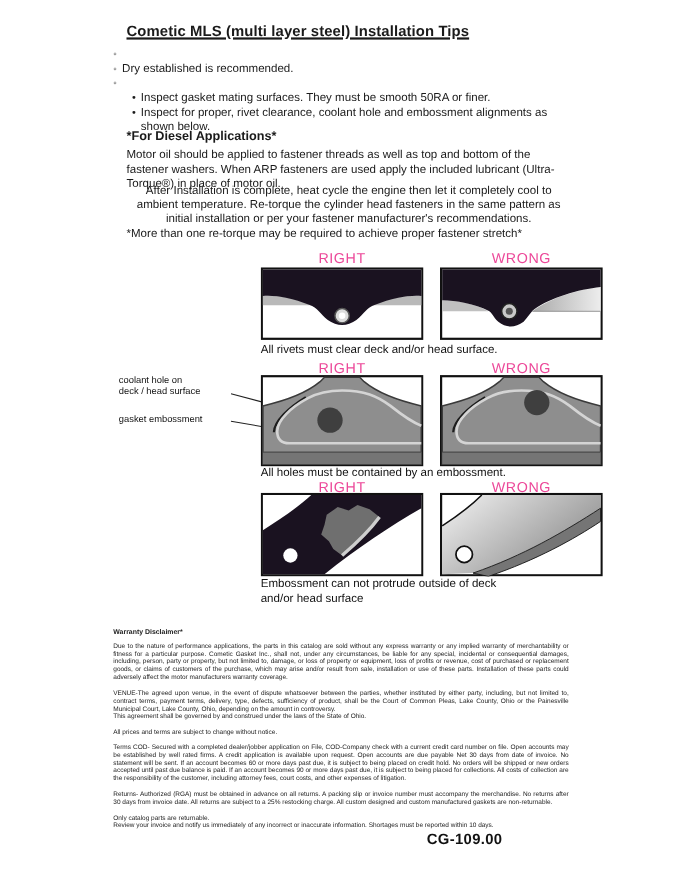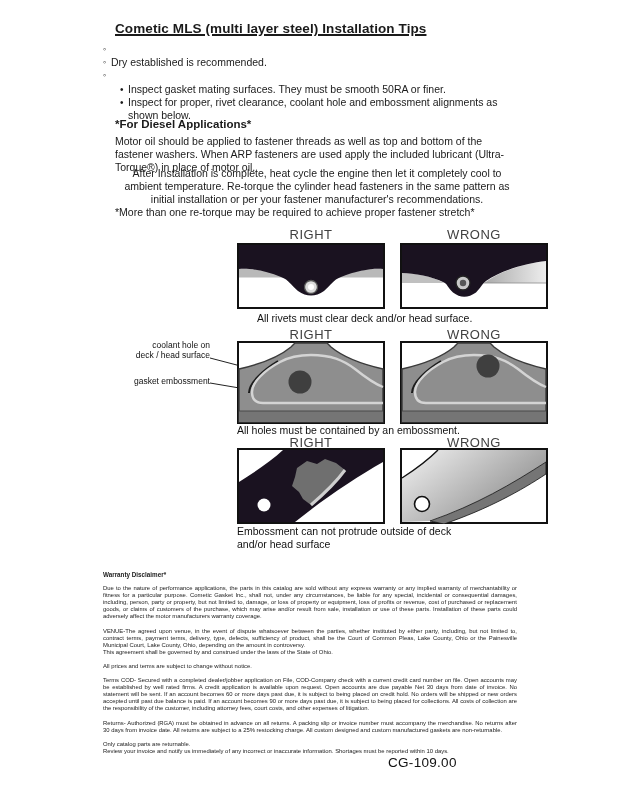--- a/index.html
+++ b/index.html
@@ -14,32 +14,32 @@
     text-decoration:underline;text-decoration-thickness:1.5px;letter-spacing:.1px;
   }
   .bullets{left:103px;top:43px;width:420px;font-size:10.5px;line-height:13.2px;}
   .bullet-row{display:flex;}
   .bullet-mark{width:8px;flex:0 0 8px;font-size:9px;line-height:13.2px;}
   .sub{padding-left:17px;}
   .sub .bullet-mark{font-size:10px;}
   .diesel-heading{left:115px;top:118px;font-size:11.5px;font-weight:bold;}
   .para{left:115px;width:404px;font-size:10.5px;line-height:13.2px;}
   .p1{top:135px;} .p2{top:167px;text-align:center;} .p3{top:206px;}
-  .rw-label{width:148px;text-align:center;font-size:13px;letter-spacing:.5px;color:#404040;}
+  .rw-label{width:148px;text-align:center;font-size:13px;letter-spacing:.5px;color:#ec4899;}
   .caption{font-size:10.5px;line-height:12.5px;color:#111;white-space:pre-line;}
-  .ann-label{left:108px;width:102px;text-align:right;font-size:8.5px;line-height:10px;color:#111;white-space:pre-line;}
+  .ann-label{left:108px;width:102px;font-size:8.5px;line-height:10px;color:#111;white-space:pre-line;}
   .panel{width:148px;display:block;}
   .disclaimer{
     left:103px;top:571px;width:414px;font-size:5.9px;line-height:7.1px;
     color:#222;text-align:justify;
   }
   .disclaimer .dp{margin:0 0 7px 0;}
   .disclaimer .dp.tight{margin:0;}
   .disc-head{font-weight:bold;font-size:6.3px;margin:0 0 7px 0;}
-  .page-number{left:388px;top:755px;font-size:13.5px;color:#111;letter-spacing:.3px;}
+  .page-number{left:388px;top:755px;font-size:13.5px;color:#111;letter-spacing:.3px;font-weight:bold;}
   svg{display:block;}
 </style>
 </head>
 <body>
 
 <div class="abs title">Cometic MLS (multi layer steel) Installation Tips</div>
 
 <div class="abs bullets">
   <div class="bullet-row">
     <span class="bullet-mark">◦</span>
@@ -87,21 +87,21 @@
   </defs>
   <rect x="1" y="1" width="146" height="64" fill="#ffffff" stroke="#111" stroke-width="2"></rect>
   <path d="M146 40 H84 C100 28 126 20 146 18 Z" fill="url(#w1grad)"></path>
   <path d="M2 40 H44 C32 33 14 30 2 30 Z" fill="#c0c0c0"></path>
   <path d="M2 2 H146 V18 C126 20 100 28 86 38 C82 41 80.5 45 76 49.5 Q64 58 53 49.5 C48 45 47.5 41 44 39.5 C32 33.5 14 30 2 30 Z" fill="#1a1220"></path>
   <line x1="84" y1="40" x2="146" y2="40" stroke="#8b8b8b" stroke-width="0.8"></line>
   <circle cx="63" cy="40" r="7" fill="#c9c9c9" stroke="#222" stroke-width="1.4"></circle>
   <circle cx="63" cy="40" r="3.2" fill="#565656"></circle>
 </svg>
 
-<div class="abs caption" style="left:237px;top:312px;margin-left:20px;">All rivets must clear deck and/or head surface.</div>
+<div class="abs caption" style="left:237px;top:312px;">All rivets must clear deck and/or head surface.</div>
 
 <div class="abs rw-label" style="left:237px;top:327px;">RIGHT</div>
 <div class="abs rw-label" style="left:400px;top:327px;">WRONG</div>
 
 <div class="abs ann-label" style="top:340px;">coolant hole on
 deck / head surface</div>
 <div class="abs ann-label" style="top:376px;">gasket embossment</div>
 
 <svg class="abs" style="left:208px;top:352px;" width="96" height="46" viewBox="0 0 96 46">
   <line x1="2" y1="6" x2="90" y2="29" stroke="#222" stroke-width="1"></line>

